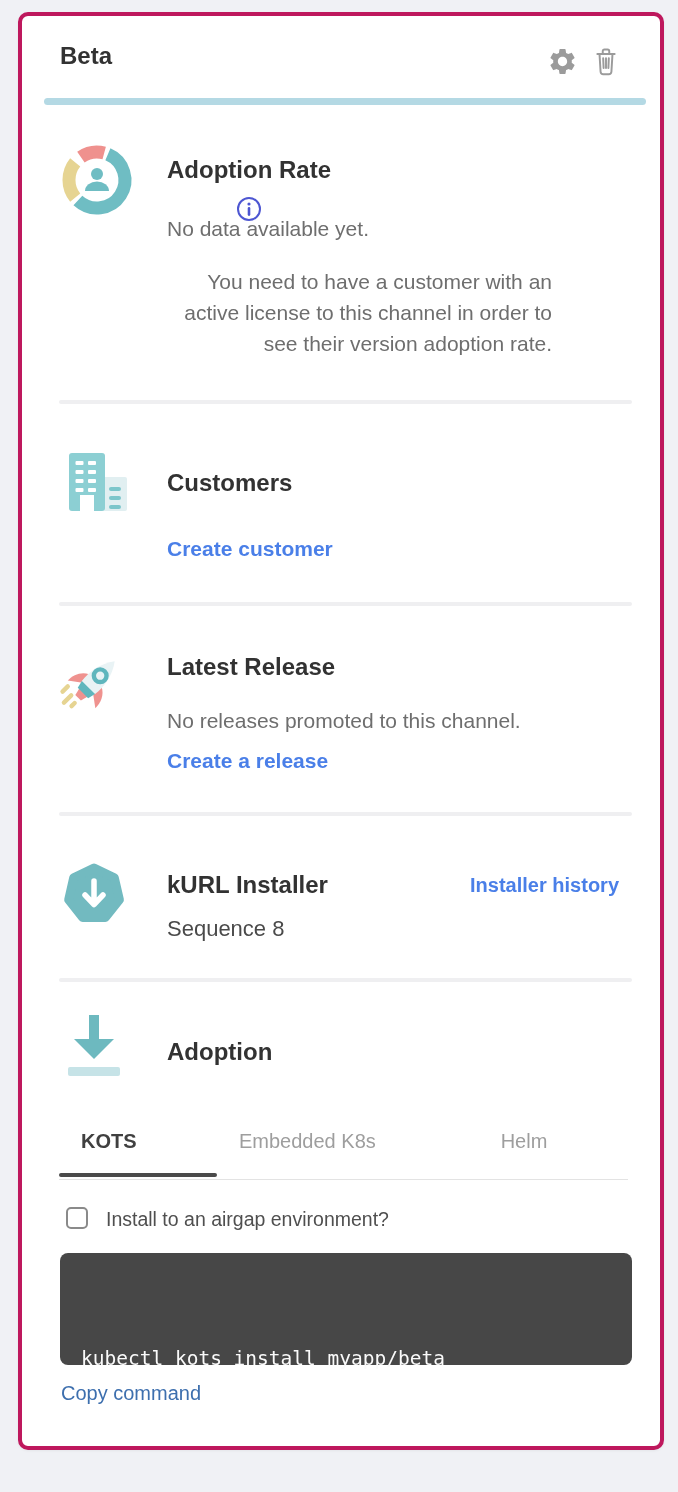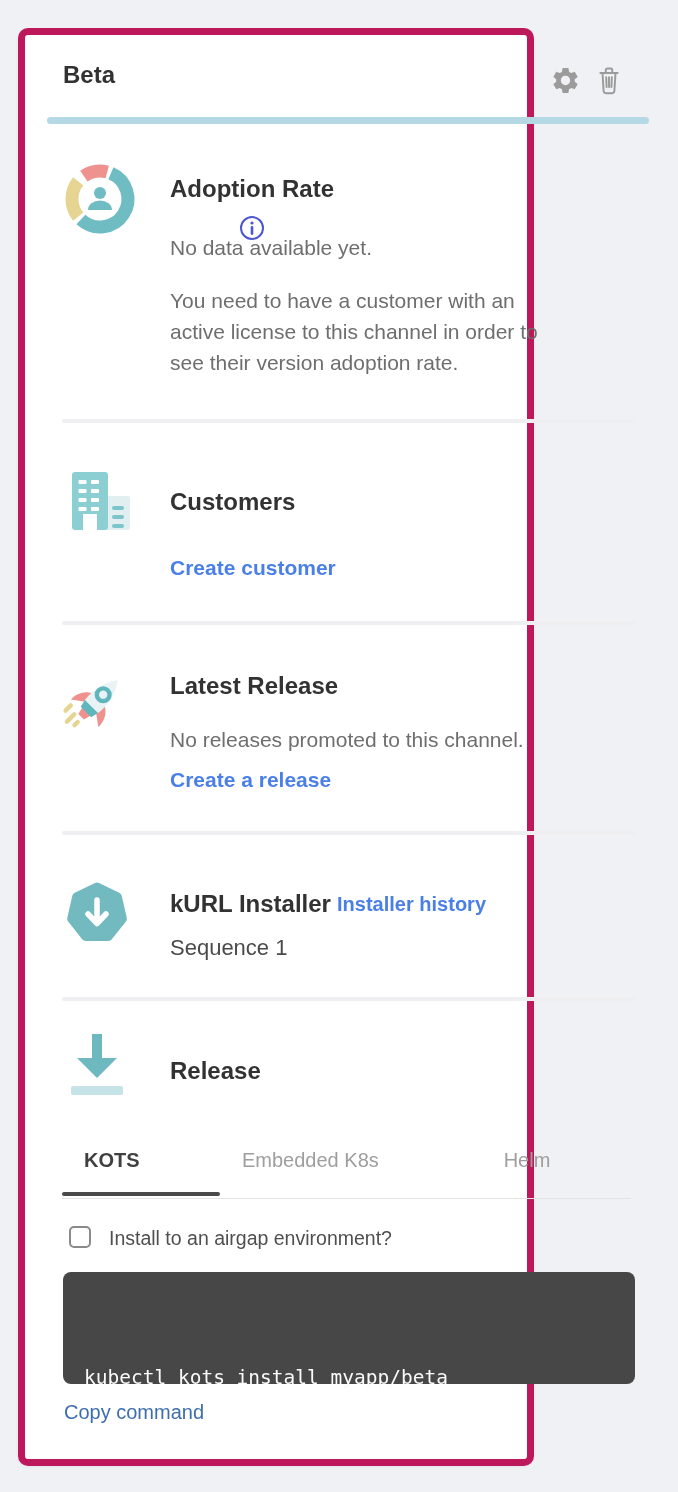--- a/index.html
+++ b/index.html
@@ -1,18 +1,18 @@
 <!DOCTYPE html>
 <html><head>
 <meta charset="utf-8">
 <style>
   html,body{margin:0;padding:0;width:678px;height:1492px;overflow:hidden;
     background:#f0f1f5;font-family:"Liberation Sans","DejaVu Sans",sans-serif;}
-  .card{position:absolute;left:18px;top:28px;width:516px;height:1438px;
-    background:#ffffff;border:7px solid #be185d;border-radius:10px;
+  .card{position:absolute;left:18px;top:12px;width:646px;height:1438px;
+    background:#ffffff;border:4px solid #be185d;border-radius:10px;
     box-shadow:0 1px 3px rgba(0,0,0,.05);box-sizing:border-box;}
   .abs{position:absolute;}
   .card-title{left:38px;top:26px;font-size:24px;font-weight:700;color:#323232;}
   .header-icons{left:525px;top:30px;display:flex;gap:15px;align-items:center;}
   .icon-btn{cursor:pointer;display:flex;align-items:center;}
   .blue-divider{left:22px;top:82px;width:602px;height:7px;border-radius:4px;background:#b4d9e4;}
   .sec-divider{height:4px;width:573px;left:37px;background:#efeff1;border-radius:2px;}
   .sec-title{font-size:24px;font-weight:700;color:#323232;}
   .title-row{display:flex;align-items:center;gap:12px;}
   .body-text{font-size:21px;color:#6e6e6e;line-height:31px;}
@@ -73,21 +73,21 @@
     <span class="sec-title">Adoption Rate</span>
     <span style="display:flex;cursor:pointer;">
       <svg width="26" height="26" viewBox="0 0 26 26" fill="none">
         <circle cx="13" cy="13" r="11" stroke="#4d56d2" stroke-width="2"></circle>
         <circle cx="13" cy="8" r="1.6" fill="#4d56d2"></circle>
         <path d="M13 12.4 V18.6" stroke="#4d56d2" stroke-width="2.6" stroke-linecap="round"></path>
       </svg>
     </span>
   </div>
   <div class="abs body-text" style="left:145px;top:197px;">No data available yet.</div>
-  <div class="abs body-text" style="left:145px;top:250px;width:385px;">You need to have a customer with an active license to this channel in order to see their version adoption rate.</div>
+  <div class="abs body-text" style="left:145px;top:250px;width:385px;text-align:right;">You need to have a customer with an active license to this channel in order to see their version adoption rate.</div>
 
   <div class="abs sec-divider" style="top:384px;"></div>
 
   <div class="abs" style="left:37px;top:429px;">
     <svg width="76" height="76" viewBox="0 0 76 76">
       <rect x="44" y="32" width="24" height="34" rx="2" fill="#e1eff1"></rect>
       <rect x="50" y="42" width="12" height="4" rx="2" fill="#7cc6cb"></rect>
       <rect x="50" y="51" width="12" height="4" rx="2" fill="#7cc6cb"></rect>
       <rect x="50" y="60" width="12" height="4" rx="2" fill="#7cc6cb"></rect>
       <rect x="10" y="8" width="36" height="58" rx="3" fill="#8ccfd3"></rect>
@@ -129,32 +129,32 @@
   <div class="abs sec-divider" style="top:796px;"></div>
 
   <div class="abs" style="left:37px;top:843px;">
     <svg width="70" height="70" viewBox="0 0 70 70">
       <polygon points="35,9 55.3,18.8 60.4,40.8 46.3,58.4 23.7,58.4 9.7,40.8 14.7,18.8" fill="#72bac0" stroke="#72bac0" stroke-width="9" stroke-linejoin="round"></polygon>
       <path d="M35 22 V44 M26 36 L35 45.5 L44 36" fill="none" stroke="#ffffff" stroke-width="5.5" stroke-linecap="round" stroke-linejoin="round"></path>
     </svg>
   </div>
   <div class="abs sec-title" style="left:145px;top:855px;">kURL Installer</div>
   <div class="abs small-link" style="right:41px;top:858px;">Installer history</div>
-  <div class="abs seq-text" style="left:145px;top:900px;">Sequence 1</div>
+  <div class="abs seq-text" style="left:145px;top:900px;">Sequence 8</div>
 
   <div class="abs sec-divider" style="top:962px;"></div>
 
   <div class="abs" style="left:42px;top:996px;">
     <svg width="60" height="70" viewBox="0 0 60 70">
       <rect x="25" y="3" width="10" height="26" fill="#6db9bf"></rect>
       <polygon points="10,27 50,27 30,47" fill="#6db9bf"></polygon>
       <rect x="4" y="55" width="52" height="9" rx="2" fill="#c6e3e7"></rect>
     </svg>
   </div>
-  <div class="abs sec-title" style="left:145px;top:1022px;">Release</div>
+  <div class="abs sec-title" style="left:145px;top:1022px;">Adoption</div>
 
   <div class="abs tabs">
     <div class="tab active" style="left:0;width:158px;padding-left:22px;box-sizing:border-box;">
       <span>KOTS</span>
       <div class="tab-underline"></div>
     </div>
     <div class="tab" style="left:180px;width:158px;text-align:left;">
       <span>Embedded K8s</span>
     </div>
     <div class="tab" style="left:386px;width:158px;text-align:center;">

